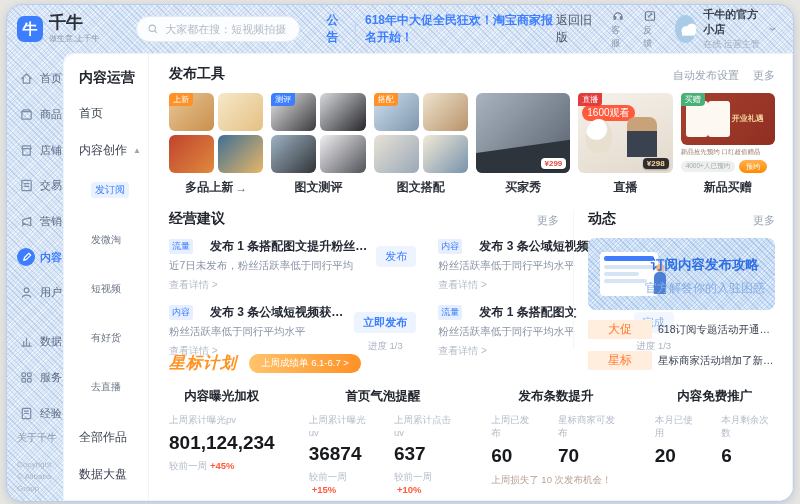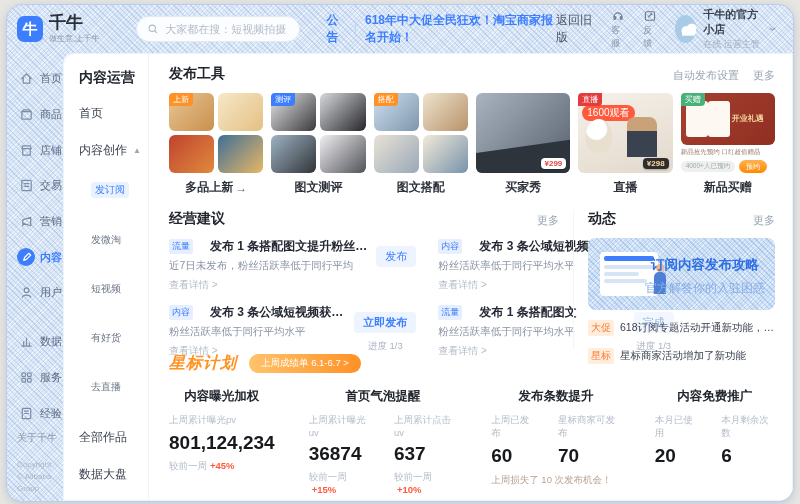--- a/index.html
+++ b/index.html
@@ -141,21 +141,21 @@
       repeating-linear-gradient(-45deg, rgba(255,255,255,.5) 0 1px, transparent 1px 3px); }
   .mock-win{ position:absolute; left:12px; top:14px; width:58px; height:44px; background:#fff; border-radius:4px; padding:4px; }
   .mock-bar{ height:5px; background:#3d7eff; border-radius:2px; margin-bottom:4px; }
   .mock-line{ height:4px; background:#d7e4f6; border-radius:2px; margin-bottom:3px; }
   .mock-person{ position:absolute; left:66px; top:34px; width:12px; height:22px; border-radius:5px 5px 0 0; background:#4d7fd6; }
   .mock-head{ position:absolute; left:68px; top:26px; width:8px; height:8px; border-radius:50%; background:#f0b58a; }
   .banner-txt{ position:absolute; right:10px; top:18px; text-align:center; }
   .banner-title{ font-size:13.5px; font-weight:800; color:#2f6fe4; }
   .banner-sub{ font-size:12px; color:#86aee4; margin-top:6px; }
   .news-row{ display:flex; align-items:center; gap:6px; margin-bottom:12px; white-space:nowrap; }
-  .n-badge{ font-size:10px; color:#ff7a30; background:#ffeede; border-radius:2px; padding:1px 3px; flex:0 0 auto; }
+  .n-badge{ font-size:12px; color:#ff7a30; background:#ffeede; border-radius:2px; padding:1px 20px; flex:0 0 auto; }
   .n-text{ font-size:10.5px; color:#3c4250; overflow:hidden; text-overflow:ellipsis; cursor:pointer; }
 
   
   .star{ display:flex; align-items:center; gap:12px; margin-top:4px; }
   .star-logo{ font-size:16px; font-weight:800; font-style:italic; color:#ff9220; letter-spacing:1px;
     text-shadow:0 1px 0 rgba(255,255,255,.8); }
   .star-pill{ background:linear-gradient(90deg,#ffc36b,#ff9126); color:#fff; font-size:9.5px;
     border-radius:10px; padding:3px 12px; cursor:pointer; }
 
   

